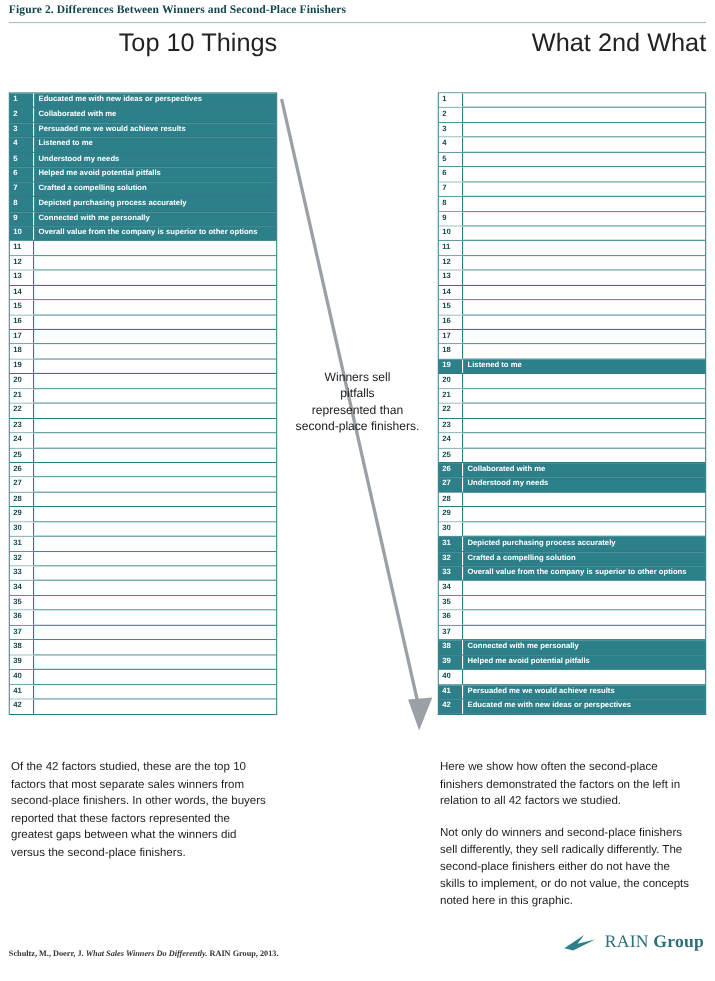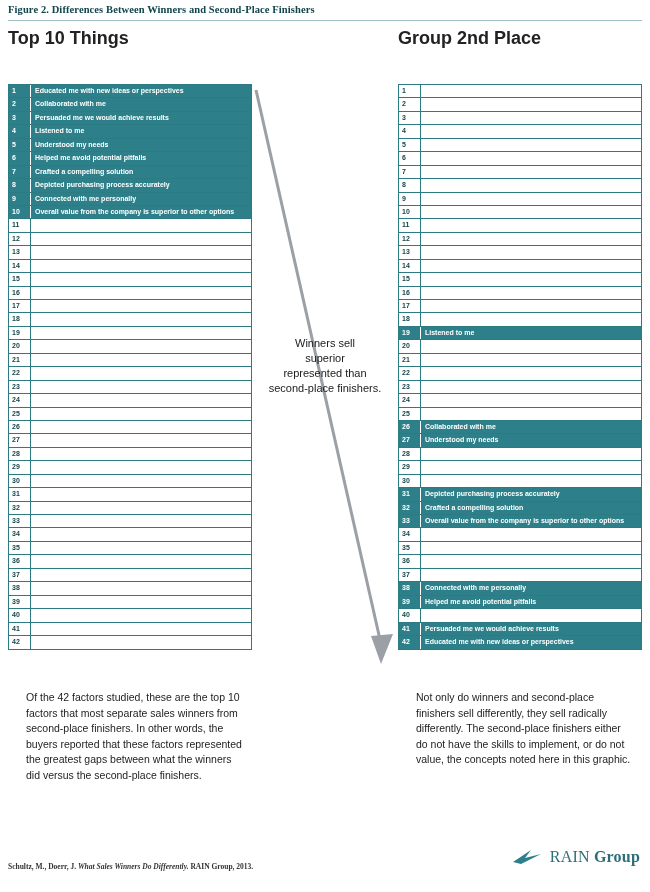--- a/index.html
+++ b/index.html
@@ -30,25 +30,24 @@
     left: 8px;
     top: 20px;
     width: 634px;
     height: 1px;
     background: #9fc0c4;
   }
 
   
   .col-head {
     position: absolute;
-    text-align: left;
-    font-size: 18px;
+    text-align: right;
+    font-size: 23px;
     line-height: 21px;
     color: #222;
-    font-weight: bold;
   }
   .col-head.left  { left: 8px;  top: 28px; width: 244px; }
   .col-head.right { left: 398px; top: 28px; width: 244px; }
 
   
   .list {
     position: absolute;
     width: 244px;
     border: 1px solid #2c7a82;
     box-sizing: border-box;
@@ -118,21 +117,21 @@
   
   .body-col {
     position: absolute;
     width: 232px;
     font-size: 10.5px;
     line-height: 15.5px;
     color: #1d1d1d;
   }
   .body-col.left  { left: 10px;  top: 690px; }
   .body-col.right { left: 400px; top: 690px; }
-  .body-col p { margin: 0 0 13px 16px; }
+  .body-col p { margin: 0 0 13px 0; }
 
   
   .source {
     position: absolute;
     left: 8px;
     top: 862px;
     font-size: 7.5px;
     font-family: "Liberation Serif", serif;
     font-weight: bold;
     color: #333;
@@ -160,21 +159,21 @@
 <body>
 
 <div class="figure-title">Figure 2. Differences Between Winners and Second-Place Finishers</div>
 <div class="title-rule"></div>
 
 <div class="col-head left">
   <div>Top 10 Things</div>
 </div>
 
 <div class="col-head right">
-  <div>Group 2nd Place</div>
+  <div>What 2nd What</div>
 </div>
 
 <div class="list left" id="left-list">
     <div class="row filled">
       <div class="num">1</div>
       <div class="txt">Educated me with new ideas or perspectives</div>
     </div>
     <div class="row filled">
       <div class="num">2</div>
       <div class="txt">Collaborated with me</div>
@@ -511,30 +510,31 @@
     </div>
   </div>
 
 <svg class="arrow-svg" viewBox="0 0 150 600">
   <line x1="6" y1="6" x2="131" y2="560" stroke="#9aa0a6" stroke-width="3"></line>
   <polygon points="131,580 121,552 143,550" fill="#9aa0a6"></polygon>
 </svg>
 
 <div class="callout">
   <div>Winners sell</div>
-  <div>superior</div>
+  <div>pitfalls</div>
   <div>represented than</div>
   <div>second-place finishers.</div>
 </div>
 
 <div class="body-col left">
   <p>Of the 42 factors studied, these are the top 10 factors that most separate sales winners from second-place finishers. In other words, the buyers reported that these factors represented the greatest gaps between what the winners did versus the second-place finishers.</p>
 </div>
 
 <div class="body-col right">
+  <p>Here we show how often the second-place finishers demonstrated the factors on the left in relation to all 42 factors we studied.</p>
   <p>Not only do winners and second-place finishers sell differently, they sell radically differently. The second-place finishers either do not have the skills to implement, or do not value, the concepts noted here in this graphic.</p>
 </div>
 
 <div class="source">
   <span>Schultz, M., Doerr, J. </span><em>What Sales Winners Do Differently.</em><span> RAIN Group, 2013.</span>
 </div>
 
 <div class="logo">
   <svg class="logo-mark" viewBox="0 0 34 18">
     <path d="M2 14 L20 2 L14 10 L30 6 L10 16 Z" fill="#2d8089"></path>

